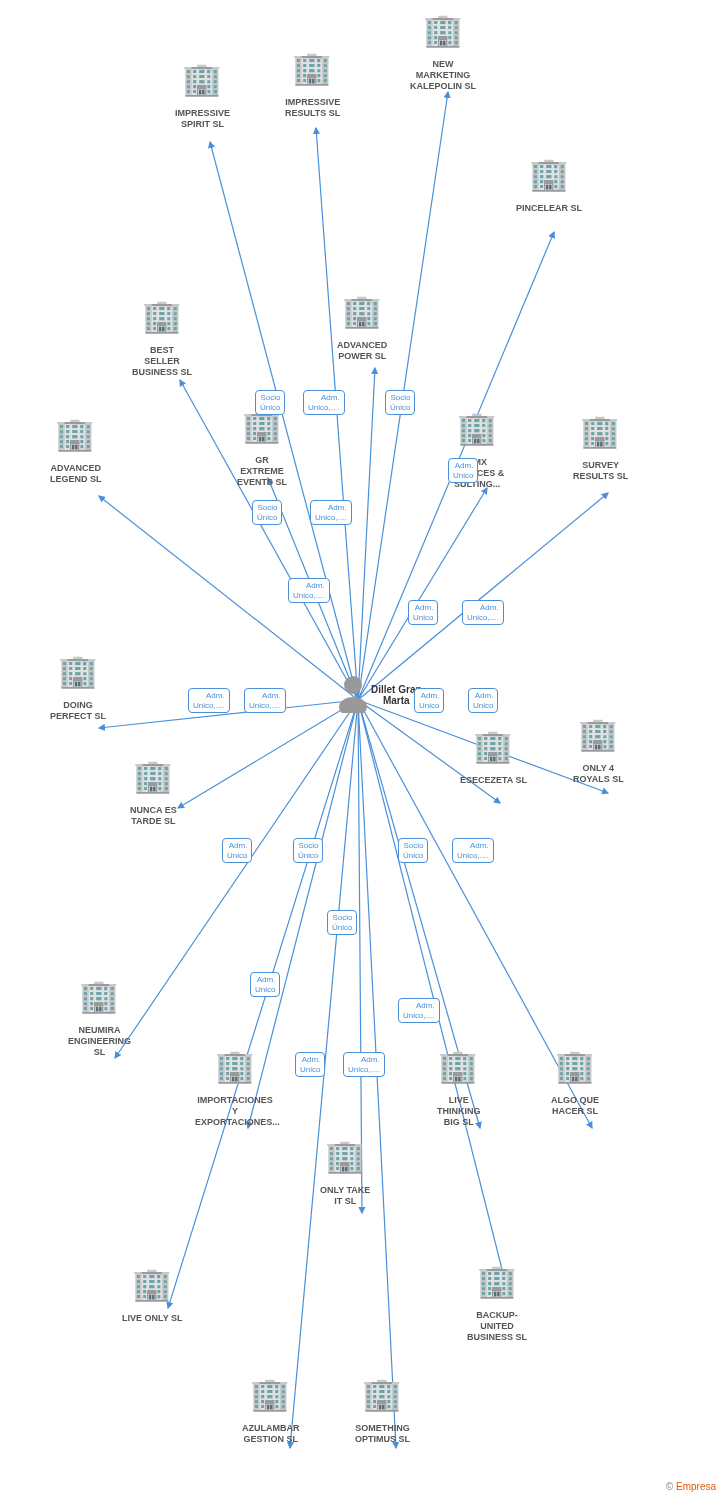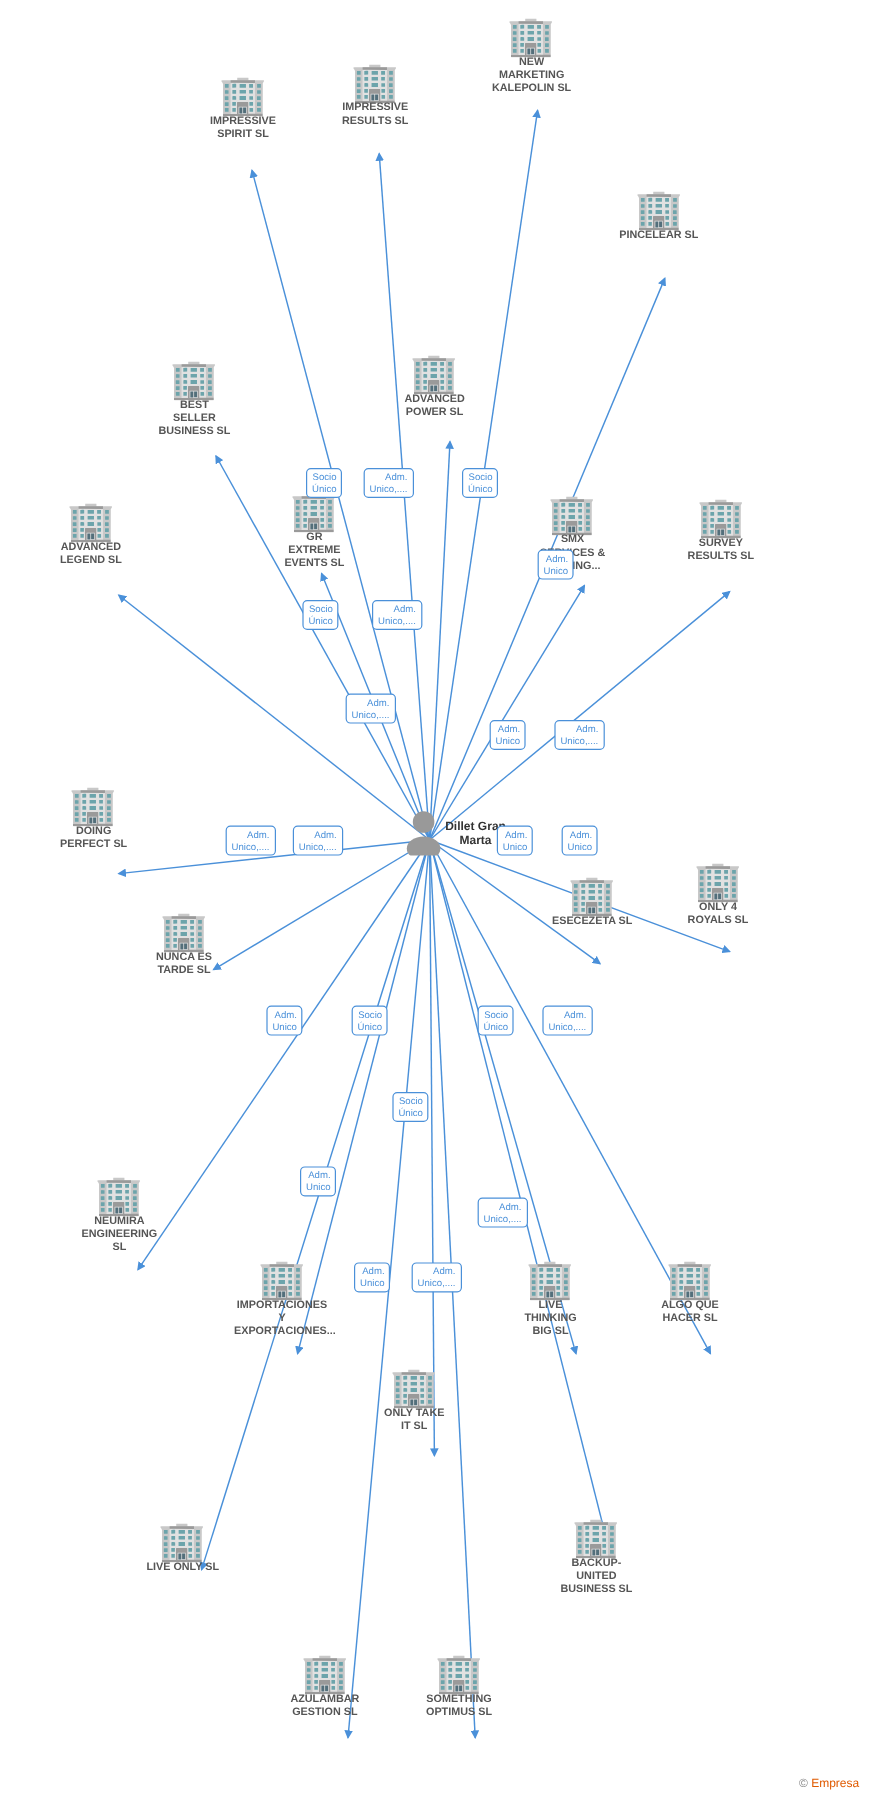--- a/index.html
+++ b/index.html
@@ -35,21 +35,21 @@
     }
     .building-icon.orange {
       color: #e05a00;
     }
 
     .node-label {
       font-size: 9px;
       color: #555;
       font-weight: bold;
       text-transform: uppercase;
-      margin-top: 0;
+      margin-top: 13px;
       line-height: 1.2;
       max-width: 80px;
     }
 
     .role-badge {
       background: #fff;
       border: 1.5px solid #4a90d9;
       border-radius: 4px;
       color: #4a90d9;
       font-size: 8px;

